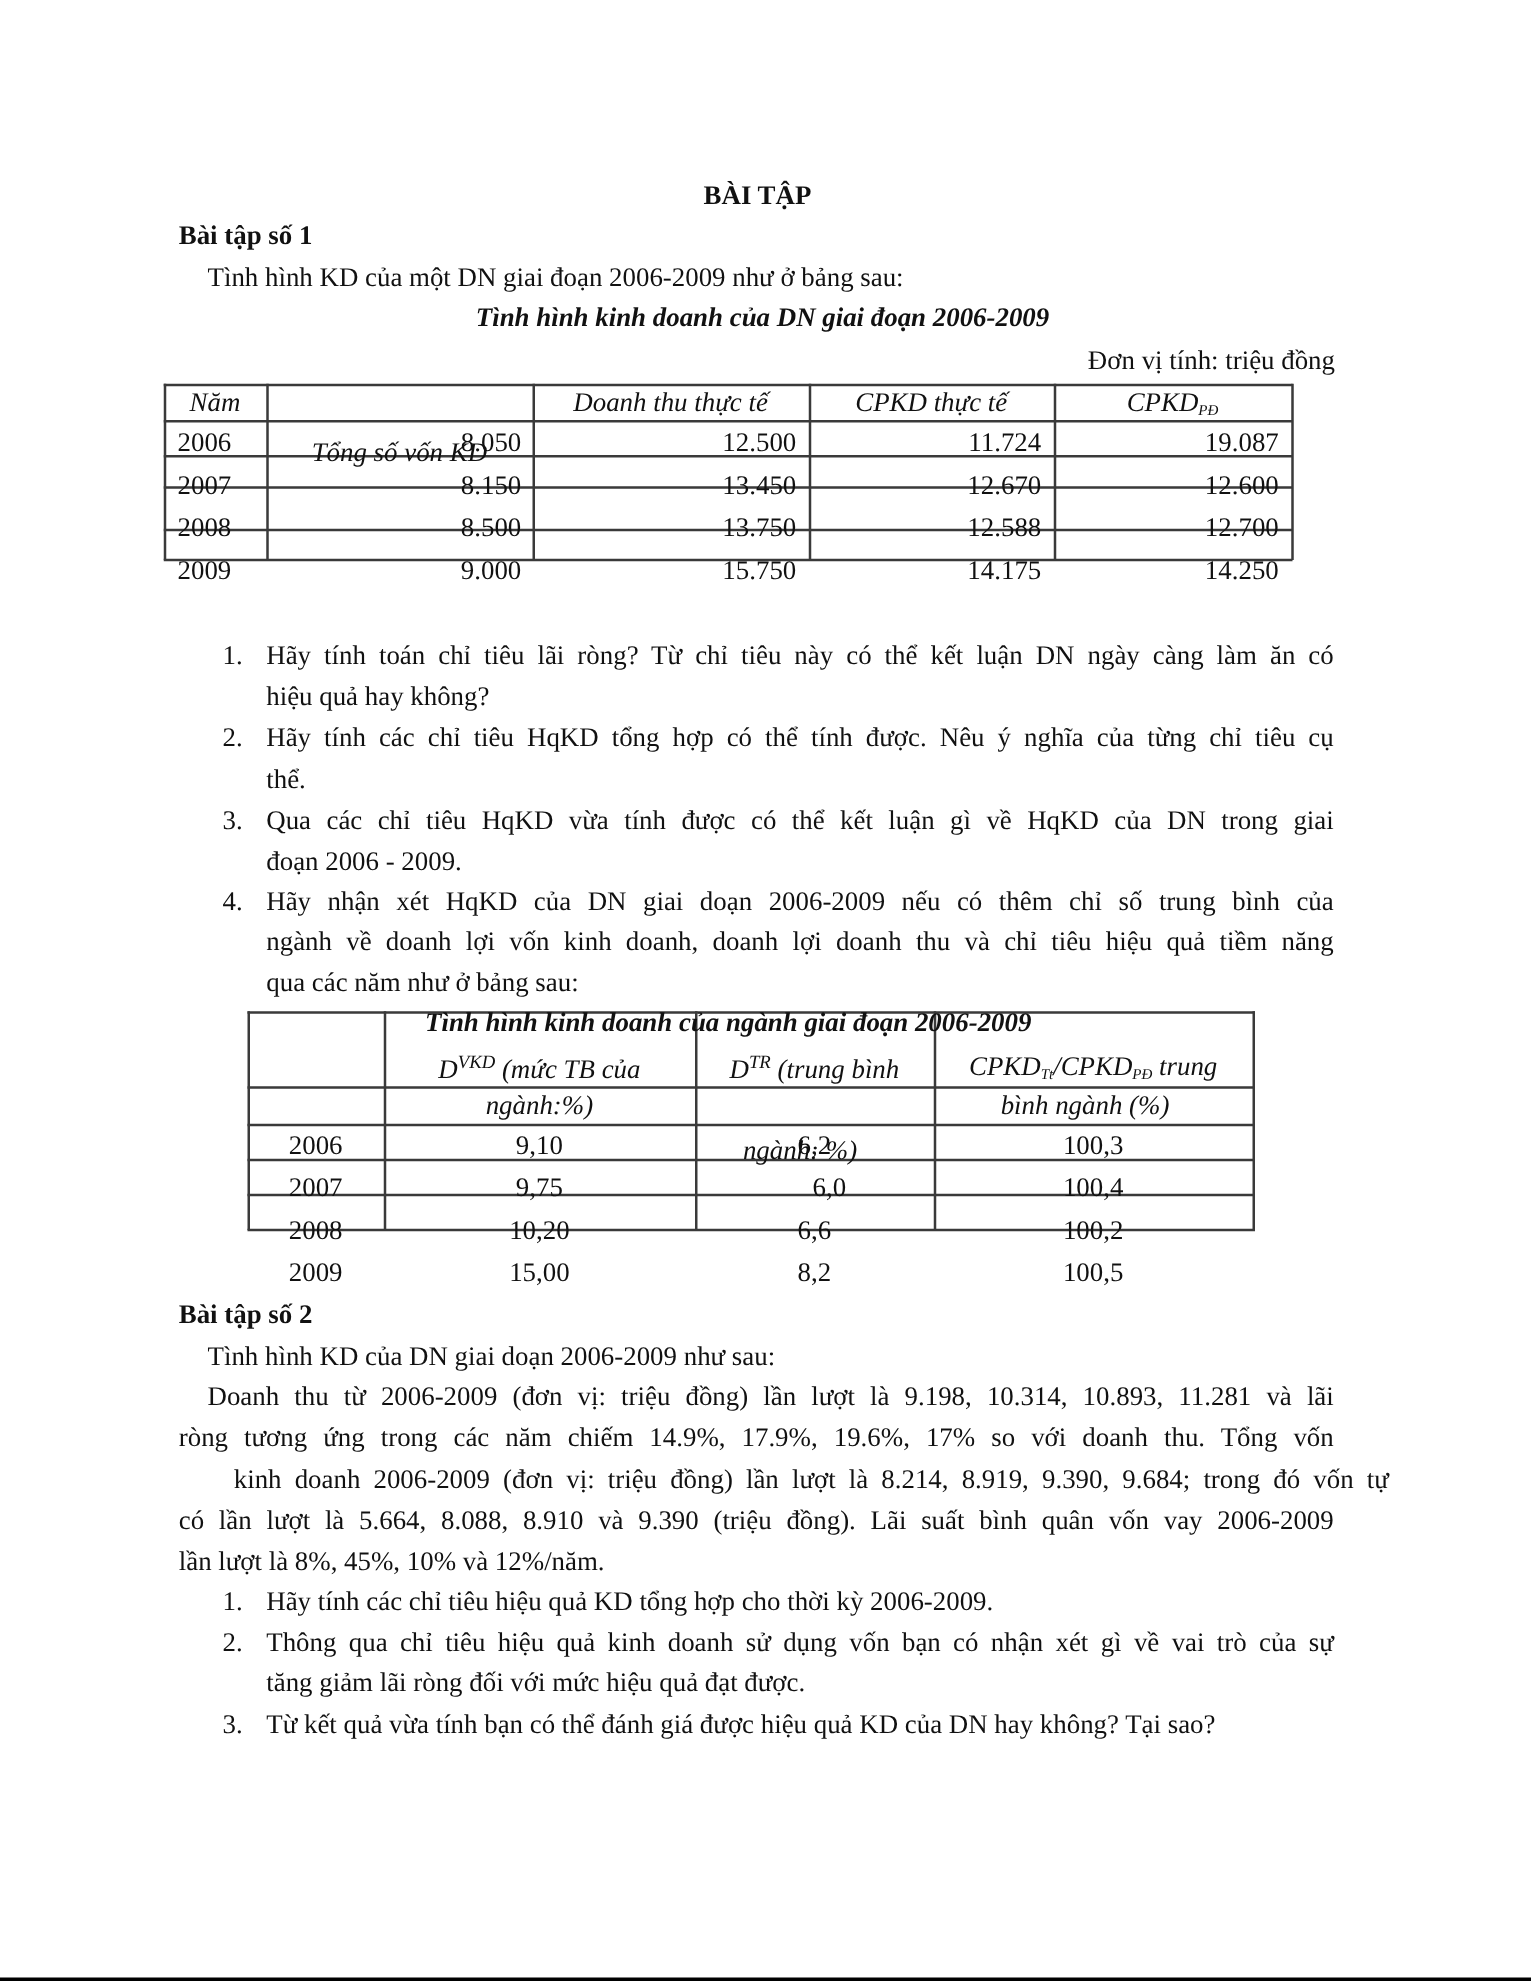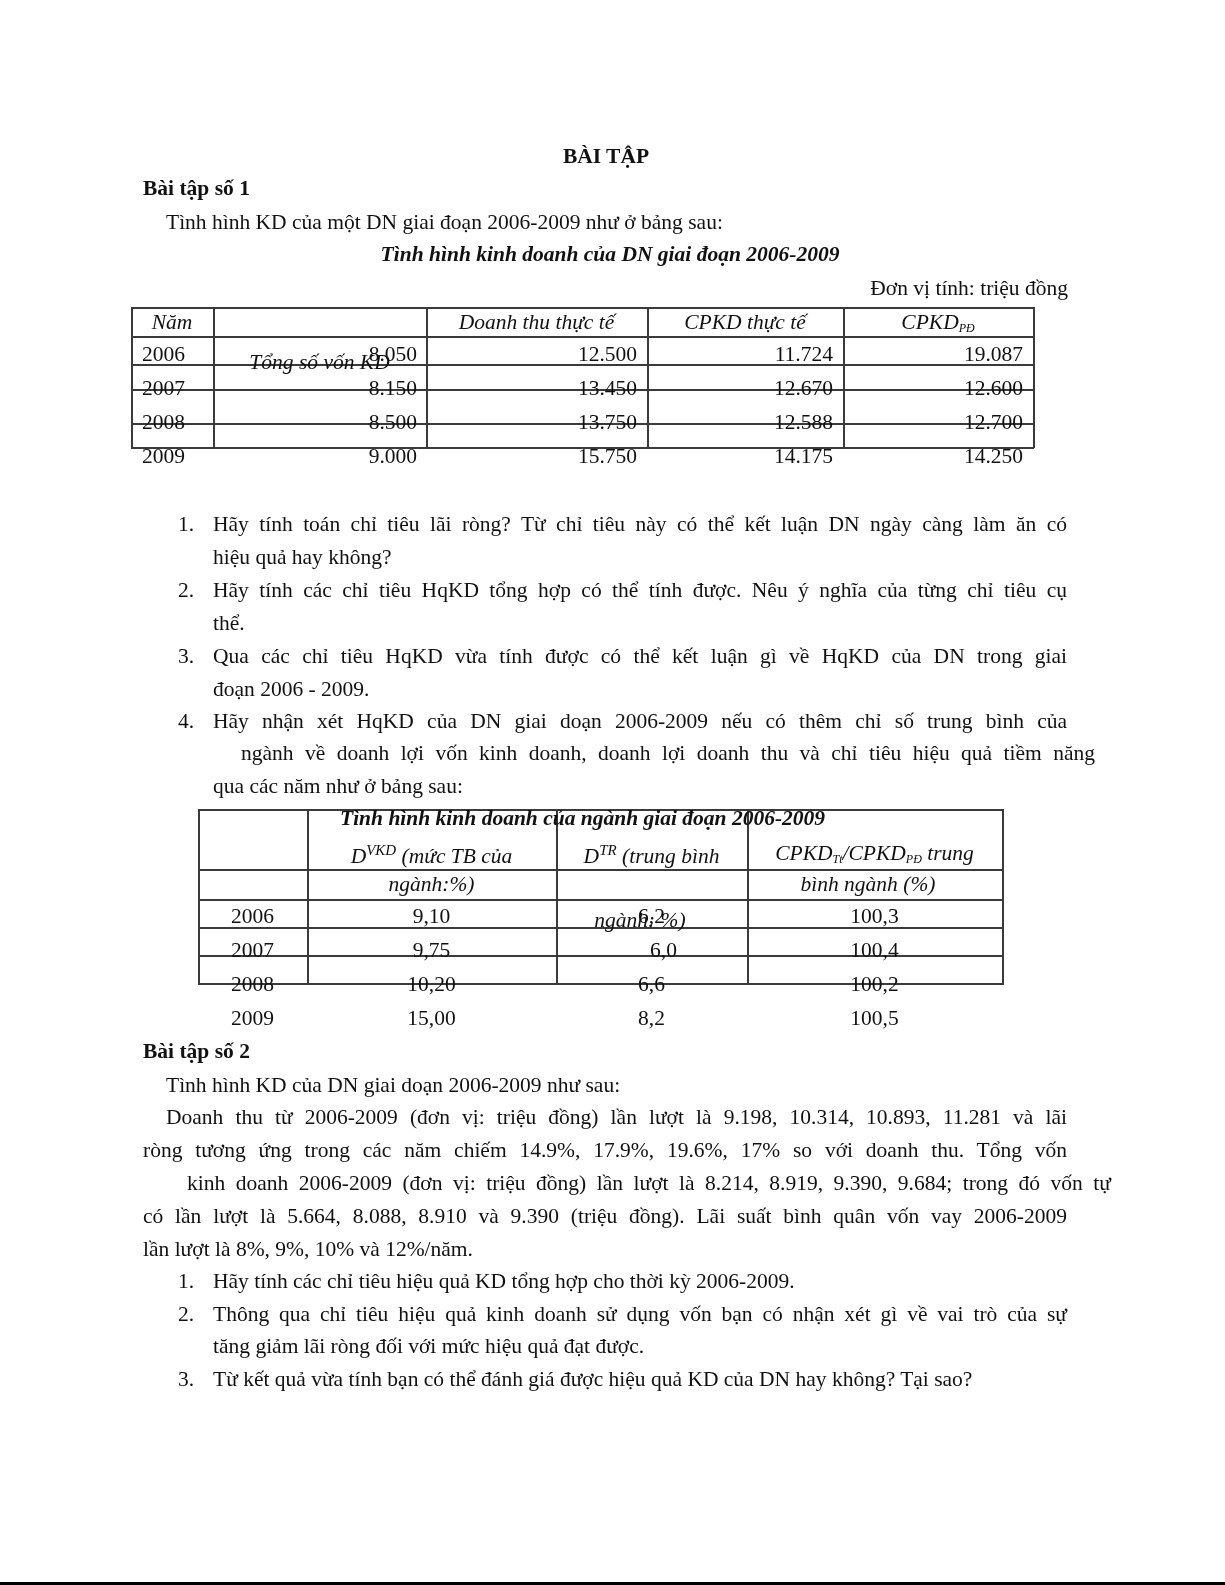--- a/index.html
+++ b/index.html
@@ -93,21 +93,21 @@
     <div class="abs" style="left:213px; top:613px;">thể.</div>
   </div>
   <div>
     <div class="abs li-num" style="top:646px;">3.</div>
     <div class="abs" style="left:213px; top:646px; width:854px; text-align:justify; text-align-last:justify; white-space:normal;">Qua các chỉ tiêu HqKD vừa tính được có thể kết luận gì về HqKD của DN trong giai</div>
     <div class="abs" style="left:213px; top:679px;">đoạn 2006 - 2009.</div>
   </div>
   <div>
     <div class="abs li-num" style="top:711px;">4.</div>
     <div class="abs" style="left:213px; top:711px; width:854px; text-align:justify; text-align-last:justify; white-space:normal;">Hãy nhận xét HqKD của DN giai doạn 2006-2009 nếu có thêm chỉ số trung bình của</div>
-    <div class="abs" style="left:213px; top:743px; width:854px; text-align:justify; text-align-last:justify; white-space:normal;margin-left:28px;">ngành về doanh lợi vốn kinh doanh, doanh lợi doanh thu và chỉ tiêu hiệu quả tiềm năng</div>
+    <div class="abs" style="left:213px; top:743px; width:854px; text-align:justify; text-align-last:justify; white-space:normal;">ngành về doanh lợi vốn kinh doanh, doanh lợi doanh thu và chỉ tiêu hiệu quả tiềm năng</div>
     <div class="abs" style="left:213px; top:776px;">qua các năm như ở bảng sau:</div>
   </div>
 </div>
 
 <div>
   <div class="hline" style="left:198px; top:809px; width:806px;"></div>
   <div class="hline" style="left:198px; top:869px; width:806px;"></div>
   <div class="hline" style="left:198px; top:899px; width:806px;"></div>
   <div class="hline" style="left:198px; top:927px; width:806px;"></div>
   <div class="hline" style="left:198px; top:955px; width:806px;"></div>
@@ -162,21 +162,21 @@
 </div>
 
 <div class="abs b" style="left:143px; top:1041px;">Bài tập số 2</div>
 <div class="abs" style="left:166px; top:1075px;">Tình hình KD của DN giai doạn 2006-2009 như sau:</div>
 
 <div>
   <div class="abs" style="left:166px; top:1107px; width:901px; white-space:normal; text-align:justify; text-align-last:justify;"> Doanh thu từ 2006-2009 (đơn vị: triệu đồng) lần lượt là 9.198, 10.314, 10.893, 11.281 và lãi</div>
   <div class="abs" style="left:143px; top:1140px; width:924px; white-space:normal; text-align:justify; text-align-last:justify;">ròng tương ứng trong các năm chiếm 14.9%, 17.9%, 19.6%, 17% so với doanh thu. Tổng vốn</div>
   <div class="abs" style="left:143px; top:1173px; width:924px; white-space:normal; text-align:justify; text-align-last:justify;margin-left:44px;">kinh doanh 2006-2009 (đơn vị: triệu đồng) lần lượt là 8.214, 8.919, 9.390, 9.684; trong đó vốn tự</div>
   <div class="abs" style="left:143px; top:1206px; width:924px; white-space:normal; text-align:justify; text-align-last:justify;">có lần lượt là 5.664, 8.088, 8.910 và 9.390 (triệu đồng). Lãi suất bình quân vốn vay 2006-2009</div>
-  <div class="abs" style="left:143px; top:1239px;">lần lượt là 8%, 9%, 10% và 12%/năm.</div>
+  <div class="abs" style="left:143px; top:1239px;">lần lượt là 8%, 45%, 10% và 12%/năm.</div>
 </div>
 
 <div>
   <div>
     <div class="abs li-num" style="top:1271px;">1.</div>
     <div class="abs" style="left:213px; top:1271px;">Hãy tính các chỉ tiêu hiệu quả KD tổng hợp cho thời kỳ 2006-2009.</div>
   </div>
   <div>
     <div class="abs li-num" style="top:1304px;">2.</div>
     <div class="abs" style="left:213px; top:1304px; width:854px; white-space:normal; text-align:justify; text-align-last:justify;">Thông qua chỉ tiêu hiệu quả kinh doanh sử dụng vốn bạn có nhận xét gì về vai trò của sự</div>

